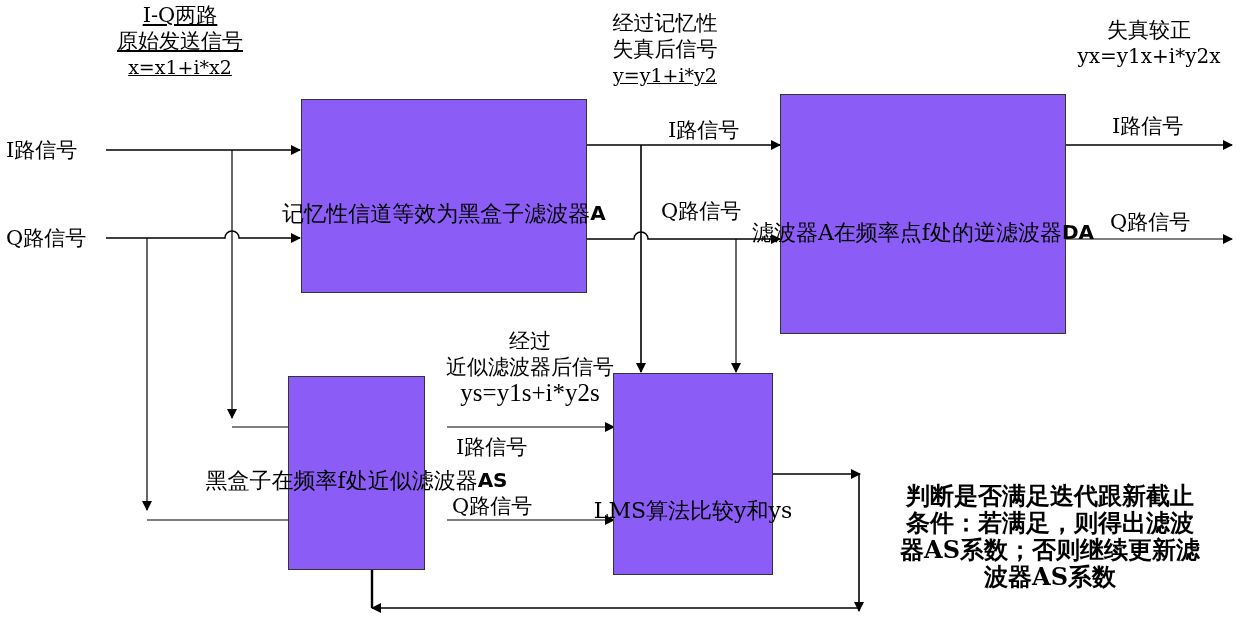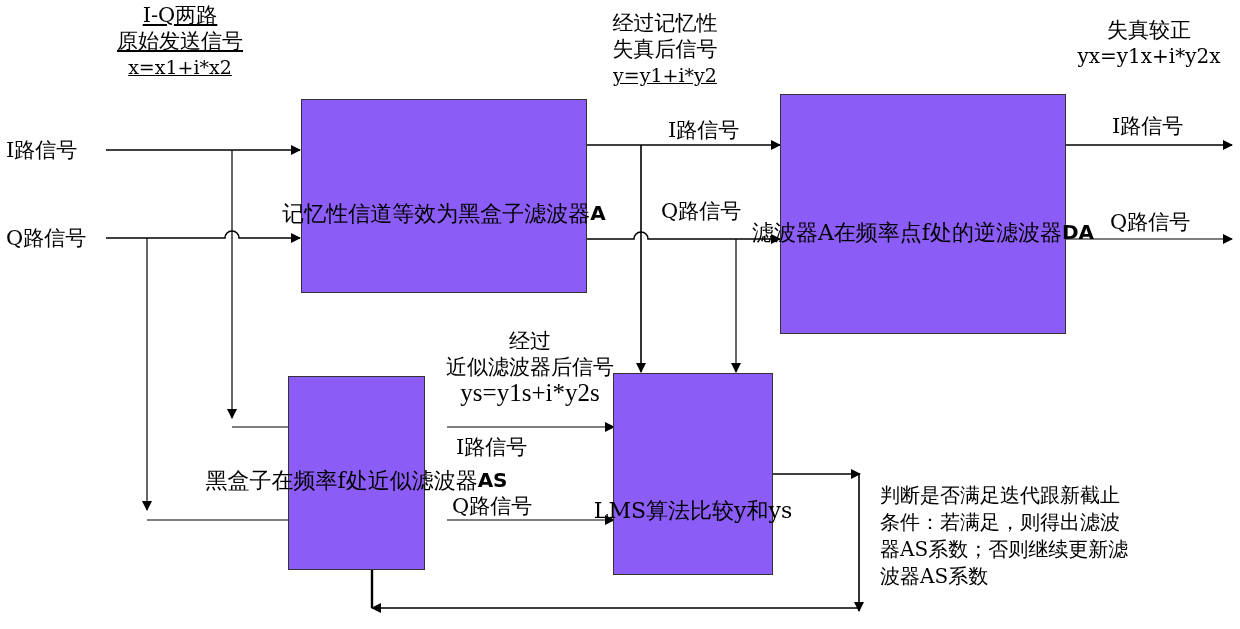--- a/index.html
+++ b/index.html
@@ -5,21 +5,21 @@
   html, body { margin: 0; padding: 0; background: #ffffff; }
   body { width: 1240px; height: 629px; position: relative; overflow: hidden;
          font-family: "DejaVu Serif", "Liberation Serif", serif; color: #000; }
   #diagram { position: absolute; left: 0; top: 0; }
   .lbl { position: absolute; font-size: 21px; line-height: 26px; white-space: nowrap; text-align: center; }
   .lbl-l { text-align: left; }
   .box { position: absolute; border: 1.5px solid #333; background: #8b5cf6; box-sizing: border-box;
          display: flex; flex-direction: row; align-items: center; justify-content: center; }
   .box .t { font-size: 22px; line-height: 27px; text-align: center; white-space: nowrap; }
   .box .b { font-size: 20px; line-height: 27px; font-weight: bold; font-family: "DejaVu Sans", sans-serif; }
-  .note { position: absolute; font-size: 20px; line-height: 27px; text-align: left; white-space: nowrap; }
+  .note { position: absolute; font-size: 24px; line-height: 27px; text-align: center; white-space: nowrap; font-weight: bold; }
 </style>
 </head>
 <body>
 
 <svg id="diagram" width="1240" height="629" viewBox="0 0 1240 629">
   <defs>
     <marker id="arr" markerWidth="10" markerHeight="10" refX="9" refY="5" orient="auto" markerUnits="userSpaceOnUse" viewBox="0 0 10 10">
       <path d="M0,0 L10,5 L0,10 Z" fill="#000"></path>
     </marker>
   </defs>

